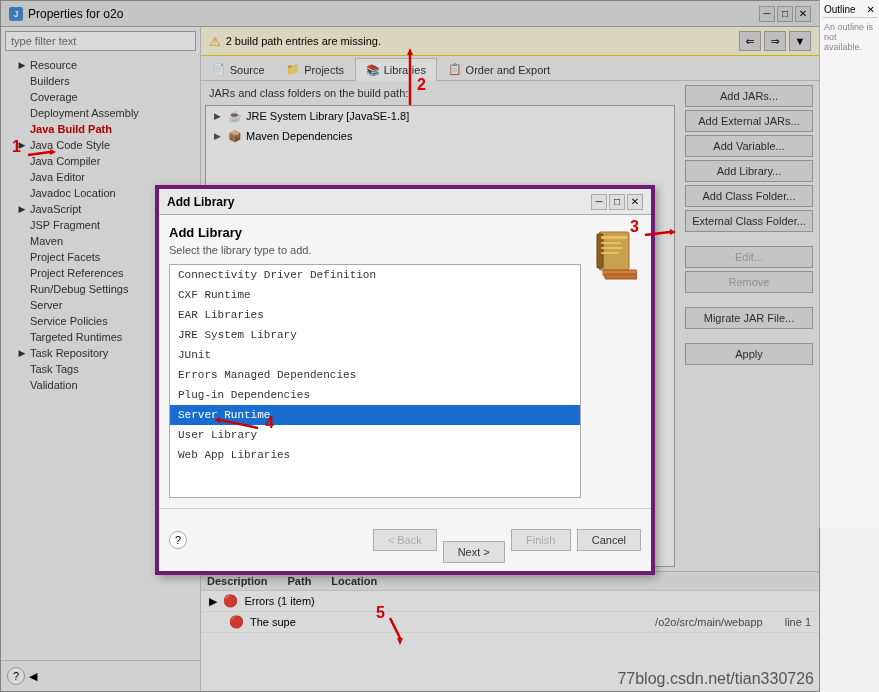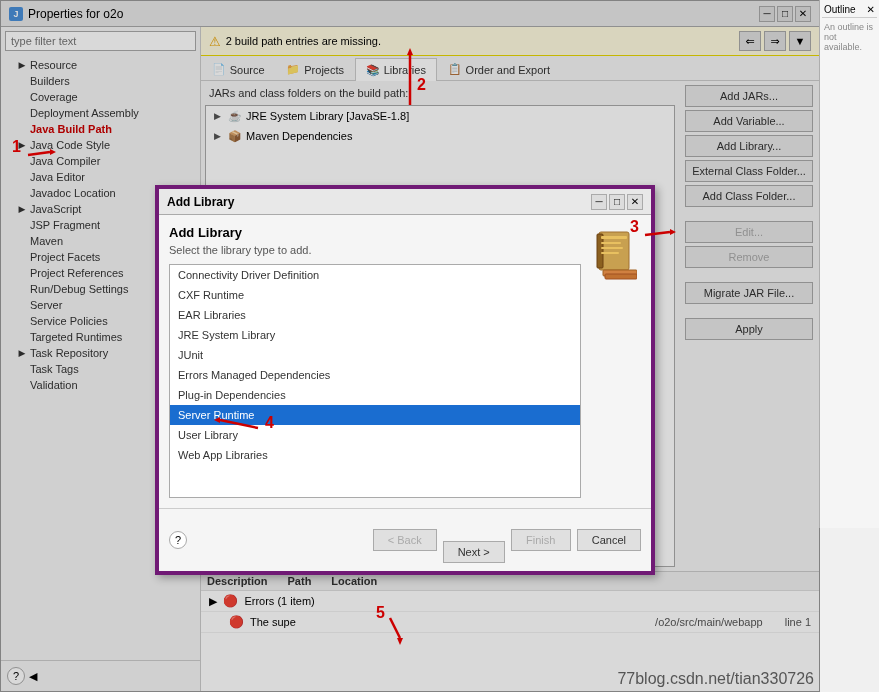--- a/index.html
+++ b/index.html
@@ -435,20 +435,21 @@
       font-size: 11px;
       color: #555;
       margin-bottom: 8px;
     }
 
     .library-list {
       flex: 1;
       border: 1px solid #aaa;
       background: white;
       overflow-y: auto;
+      font-family: Liberation Mono, monospace;
     }
 
     .library-item {
       padding: 4px 8px;
       font-size: 11px;
       cursor: pointer;
       color: #333;
     }
 
     .library-item.selected {
@@ -668,24 +669,25 @@
             <div class="build-list-item">
               <span class="expand">▶</span>
               <span class="item-icon">📦</span>
               <span>Maven Dependencies</span>
             </div>
           </div>
         </div>
 
         <div class="right-buttons">
           <button class="action-btn">Add JARs...</button>
+          <button class="action-btn">Add External JARs...</button>
           <button class="action-btn">Add Variable...</button>
           <button class="action-btn">Add Library...</button>
+          <button class="action-btn">Add Class Folder...</button>
           <button class="action-btn">External Class Folder...</button>
-          <button class="action-btn">Add Class Folder...</button>
           <div class="btn-spacer"></div>
           <button class="action-btn" disabled="">Edit...</button>
           <button class="action-btn" disabled="">Remove</button>
           <div class="btn-spacer"></div>
           <button class="action-btn">Migrate JAR File...</button>
           <div class="btn-spacer"></div>
           <button class="action-btn">Apply</button>
         </div>
       </div>
 

